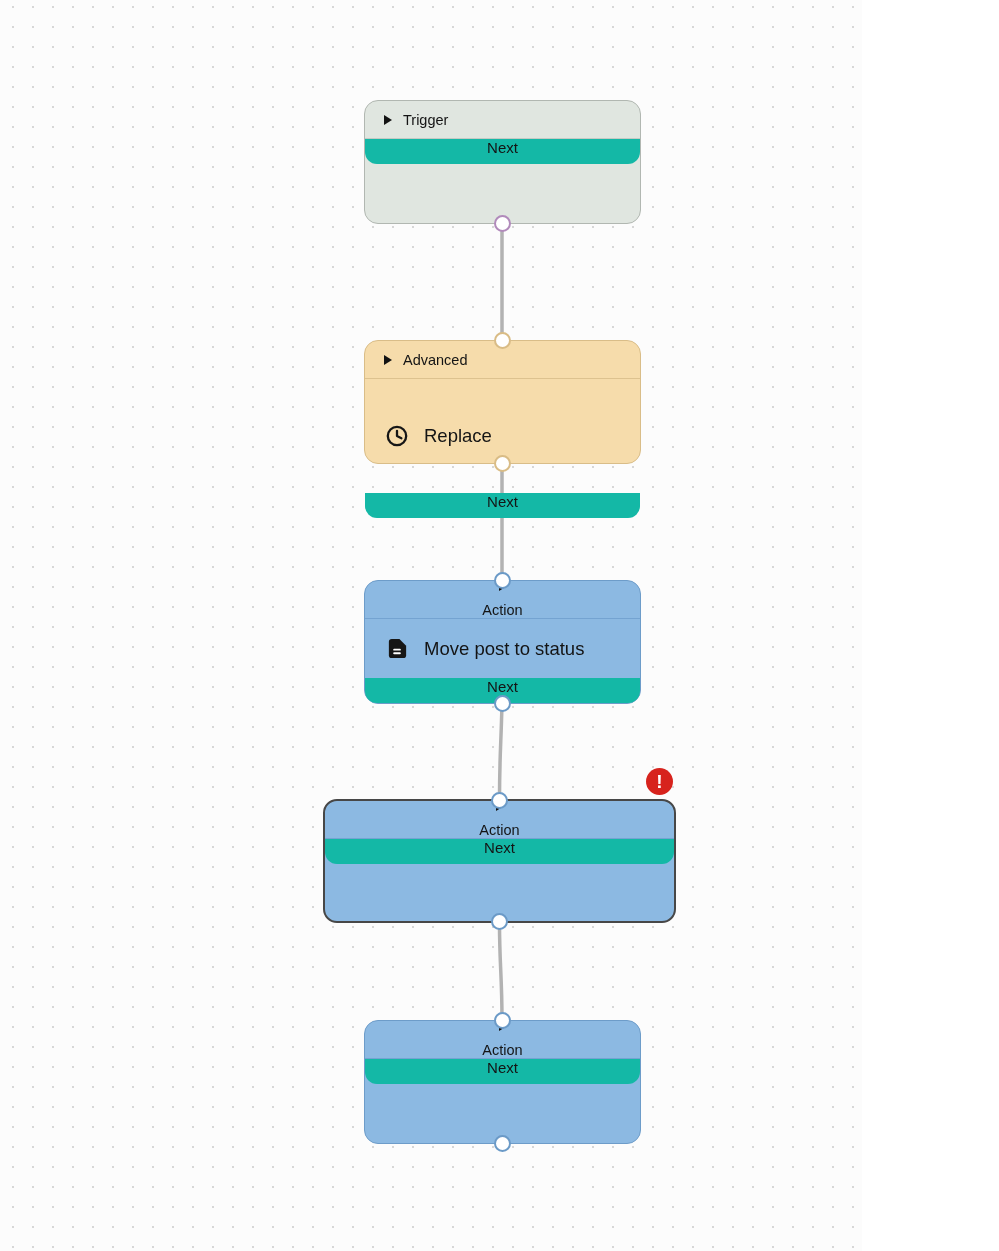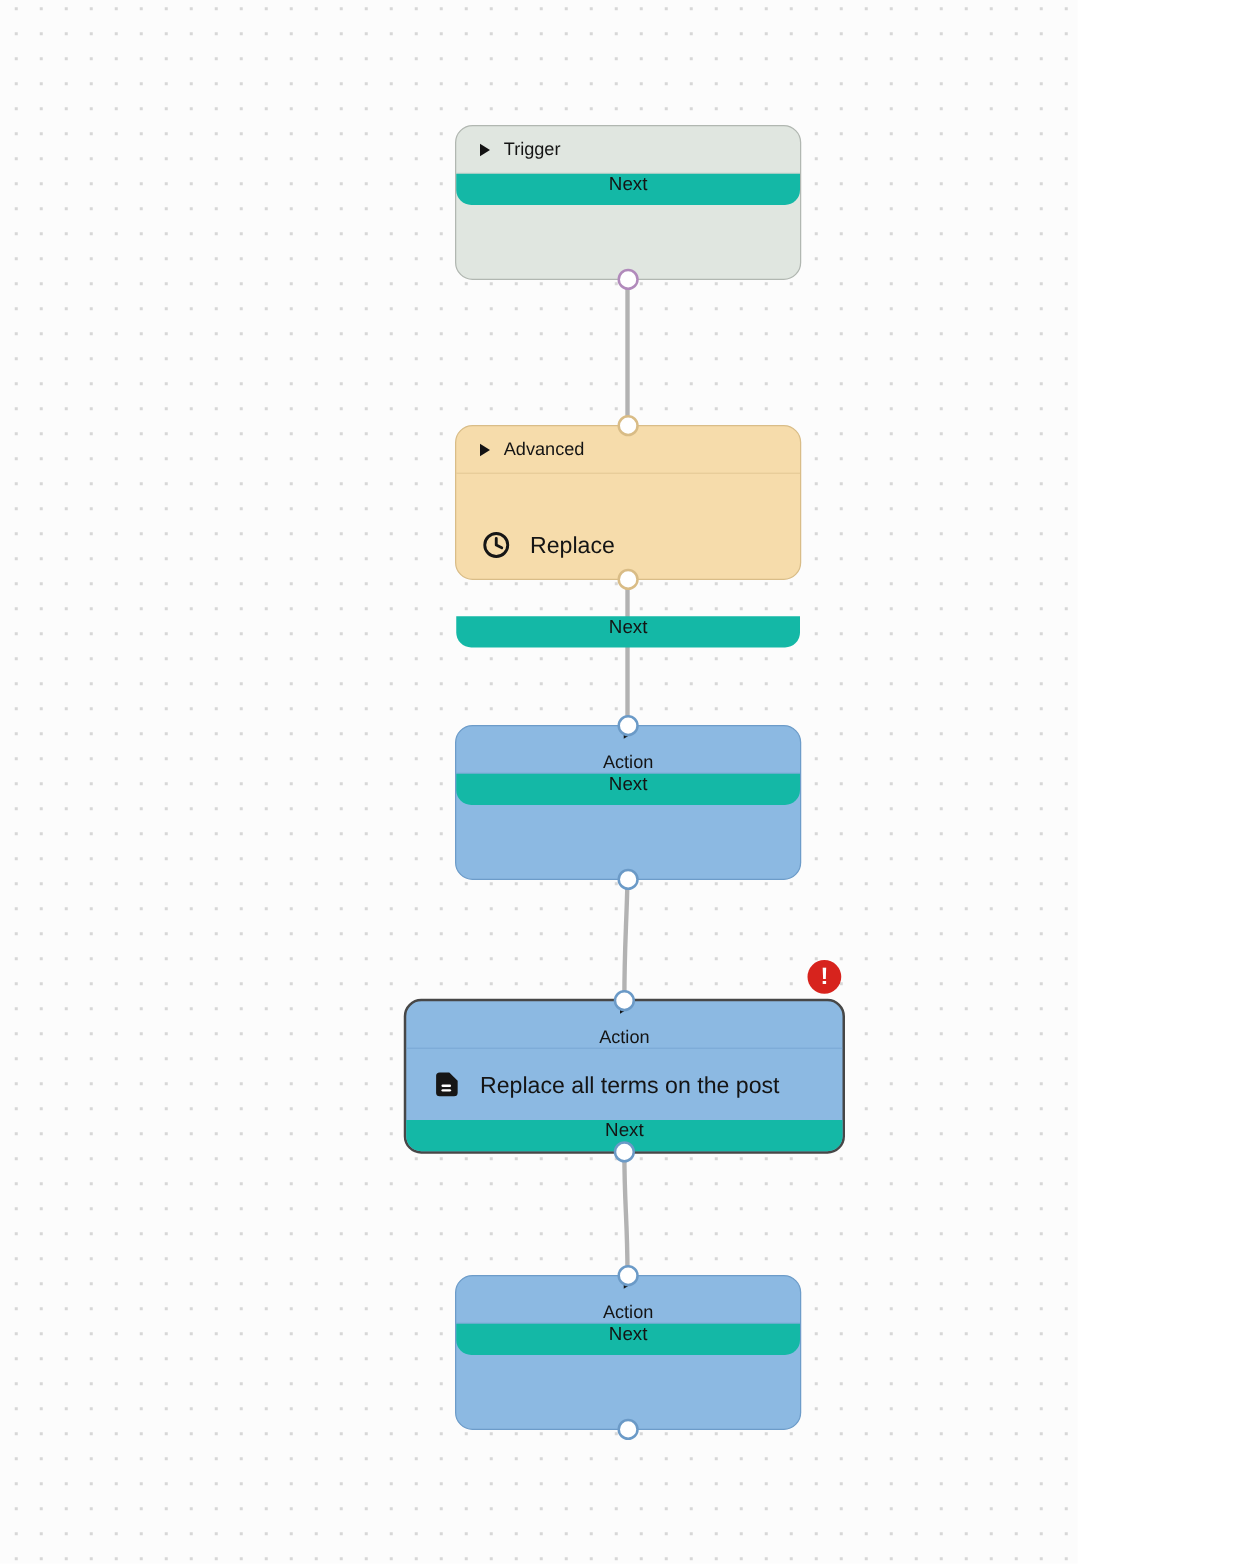--- a/index.html
+++ b/index.html
@@ -95,41 +95,41 @@
     </div>
     <div class="port port-top c-advanced"></div>
     <div class="port port-bottom c-advanced"></div>
   </div>
 
   <div class="node type-action" style="left:364px;top:580px;">
     <div class="header">
       <span class="tri"></span>
       <span>Action</span>
     </div>
+    <div class="body">
+      <span class="node-icon">
+        <svg viewBox="0 0 24 24" width="23" height="23">
+            <path d="M6 2 H14 L21 9 V19 Q21 22 18 22 H6 Q3 22 3 19 V5 Q3 2 6 2 Z" fill="#161616"></path>
+            <rect x="7.5" y="12.2" width="8" height="2" rx="1" fill="#fff"></rect>
+            <rect x="7.5" y="16" width="8" height="2" rx="1" fill="#fff"></rect>
+          </svg>
+      </span>
+      <span>Move post to status</span>
+    </div>
     <div class="footer">
       <span>Next</span>
     </div>
     <div class="port port-top c-action"></div>
     <div class="port port-bottom c-action"></div>
   </div>
 
   <div class="node type-action selected" style="left:323px;top:799px;width:353px;">
     <div class="header">
       <span class="tri"></span>
       <span>Action</span>
-    </div>
-    <div class="body">
-      <span class="node-icon">
-        <svg viewBox="0 0 24 24" width="23" height="23">
-            <path d="M6 2 H14 L21 9 V19 Q21 22 18 22 H6 Q3 22 3 19 V5 Q3 2 6 2 Z" fill="#161616"></path>
-            <rect x="7.5" y="12.2" width="8" height="2" rx="1" fill="#fff"></rect>
-            <rect x="7.5" y="16" width="8" height="2" rx="1" fill="#fff"></rect>
-          </svg>
-      </span>
-      <span>Replace all terms on the post</span>
     </div>
     <div class="footer">
       <span>Next</span>
     </div>
     <div class="port port-top c-action"></div>
     <div class="port port-bottom c-action"></div>
   </div>
 
   <div class="node type-action" style="left:364px;top:1020px;">
     <div class="header">

